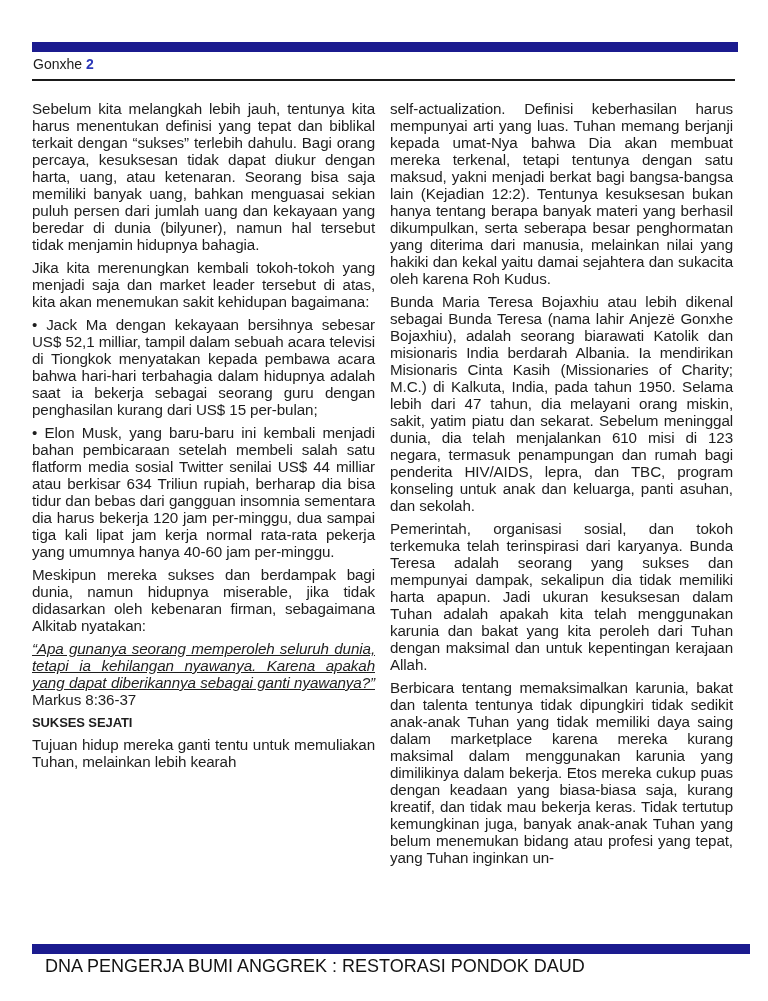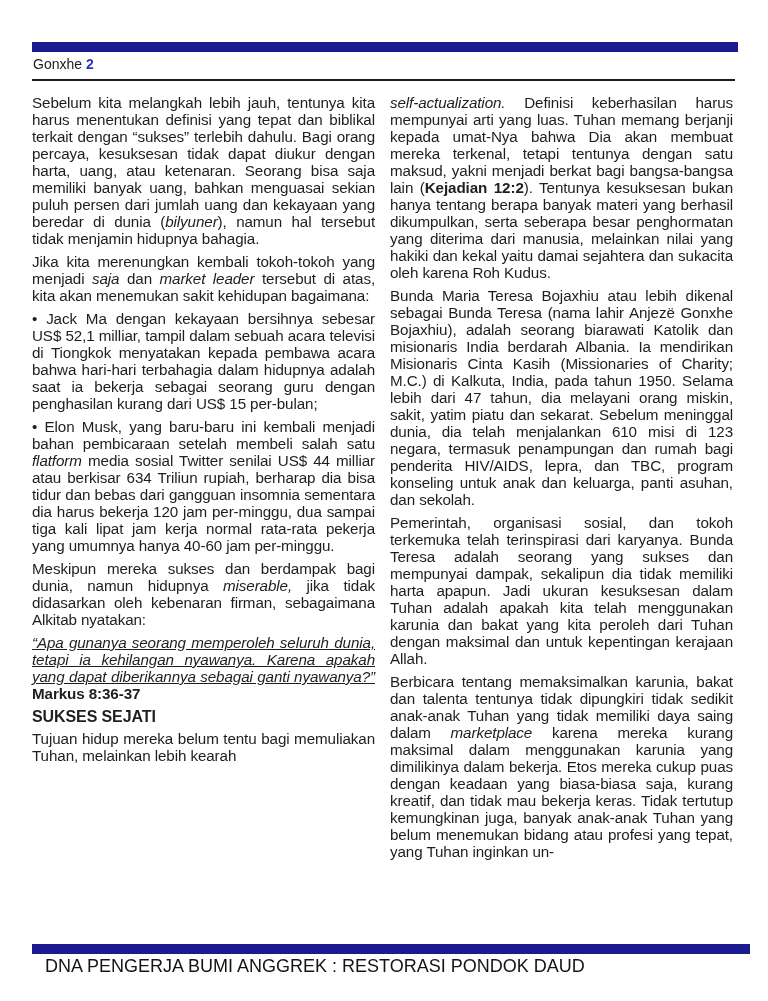--- a/index.html
+++ b/index.html
@@ -28,39 +28,39 @@
   .header-left span { margin-right:6px; }
   .header-left .sep { margin:0 10px; font-size:12px; }
   .page-num { color:#2b38b8; font-weight:bold; margin-left:4px; }
   .header-rule {
     position:absolute; left:32px; top:79px; width:703px;
     border-top:2px solid #1a1a1a; height:0;
   }
 
   
   .columns {
-    position:absolute; left:32px; top:94px; width:701px;
+    position:absolute; left:32px; top:100px; width:701px;
     display:flex; gap:15px;
   }
   .col {
     width:343px;
     text-align:justify;
     font-size:15.2px;
     line-height:17px;
     color:#1e1e1e;
     letter-spacing:-0.1px;
   }
   .para { margin:0 0 6px 0; }
   .para.heading {
-    font-weight:bold; font-size:16px; text-align:left;
+    font-weight:bold; font-size:13px; text-align:left;
     margin:2px 0 5px 0;
   }
   .para.quote .seg-i { font-style:italic;text-decoration:underline; }
-  .seg-i { font-style:italic; }
-  .seg-b { font-weight:bold; font-style:normal; }
+  .seg-i { }
+  .seg-b { font-weight:normal; font-style:normal; }
 
   
   .footer-bar {
     position:absolute; left:32px; top:944px;
     width:718px; height:10px;
     background:#1b1b8f;
   }
   .footer-text {
     position:absolute; left:45px; top:956px;
     font-size:18px; font-weight:normal; color:#141414;
@@ -84,21 +84,21 @@
 
   <div class="columns">
     <div class="col">
         <p class="para para"><span>Sebelum kita melangkah lebih jauh, tentunya kita harus menentukan definisi yang tepat dan biblikal terkait dengan “sukses” terlebih dahulu. Bagi orang percaya, kesuksesan tidak dapat diukur dengan harta, uang, atau ketenaran. Seorang bisa saja memiliki banyak uang, bahkan menguasai sekian puluh persen dari jumlah uang dan kekayaan yang beredar di dunia (</span><span class="seg-i">bilyuner</span><span>), namun hal tersebut tidak menjamin hidupnya bahagia.</span></p>
         <p class="para para"><span>Jika kita merenungkan kembali tokoh-tokoh yang menjadi </span><span class="seg-i">saja</span><span> dan </span><span class="seg-i">market leader</span><span> tersebut di atas, kita akan menemukan sakit kehidupan bagaimana:</span></p>
         <p class="para bullet"><span>• Jack Ma dengan kekayaan bersihnya sebesar US$ 52,1 milliar, tampil dalam sebuah acara televisi di Tiongkok menyatakan kepada pembawa acara bahwa hari-hari terbahagia dalam hidupnya adalah saat ia bekerja sebagai seorang guru dengan penghasilan kurang dari US$ 15 per-bulan;</span></p>
         <p class="para bullet"><span>• Elon Musk, yang baru-baru ini kembali menjadi bahan pembicaraan setelah membeli salah satu </span><span class="seg-i">flatform</span><span> media sosial Twitter senilai US$ 44 milliar atau berkisar 634 Triliun rupiah, berharap dia bisa tidur dan bebas dari gangguan insomnia sementara dia harus bekerja 120 jam per-minggu, dua sampai tiga kali lipat jam kerja normal rata-rata pekerja yang umumnya hanya 40-60 jam per-minggu.</span></p>
         <p class="para para"><span>Meskipun mereka sukses dan berdampak bagi dunia, namun hidupnya </span><span class="seg-i">miserable,</span><span> jika tidak didasarkan oleh kebenaran firman, sebagaimana Alkitab nyatakan:</span></p>
         <p class="para quote"><span class="seg-i">“Apa gunanya seorang memperoleh seluruh dunia, tetapi ia kehilangan nyawanya. Karena apakah yang dapat diberikannya sebagai ganti nyawanya?” </span><span class="seg-b">Markus 8:36-37</span></p>
         <p class="para heading"><span>SUKSES SEJATI</span></p>
-        <p class="para para"><span>Tujuan hidup mereka belum tentu bagi memuliakan Tuhan, melainkan lebih kearah</span></p>
+        <p class="para para"><span>Tujuan hidup mereka ganti tentu untuk memuliakan Tuhan, melainkan lebih kearah</span></p>
       </div>
     <div class="col">
         <p class="para para"><span class="seg-i">self-actualization.</span><span> Definisi keberhasilan harus mempunyai arti yang luas. Tuhan memang berjanji kepada umat-Nya bahwa Dia akan membuat mereka terkenal, tetapi tentunya dengan satu maksud, yakni menjadi berkat bagi bangsa-bangsa lain (</span><span class="seg-b">Kejadian 12:2</span><span>). Tentunya kesuksesan bukan hanya tentang berapa banyak materi yang berhasil dikumpulkan, serta seberapa besar penghormatan yang diterima dari manusia, melainkan nilai yang hakiki dan kekal yaitu damai sejahtera dan sukacita oleh karena Roh Kudus.</span></p>
         <p class="para para"><span>Bunda Maria Teresa Bojaxhiu atau lebih dikenal sebagai Bunda Teresa (nama lahir Anjezë Gonxhe Bojaxhiu), adalah seorang biarawati Katolik dan misionaris India berdarah Albania. Ia mendirikan Misionaris Cinta Kasih (Missionaries of Charity; M.C.) di Kalkuta, India, pada tahun 1950. Selama lebih dari 47 tahun, dia melayani orang miskin, sakit, yatim piatu dan sekarat. Sebelum meninggal dunia, dia telah menjalankan 610 misi di 123 negara, termasuk penampungan dan rumah bagi penderita HIV/AIDS, lepra, dan TBC, program konseling untuk anak dan keluarga, panti asuhan, dan sekolah.</span></p>
         <p class="para para"><span>Pemerintah, organisasi sosial, dan tokoh terkemuka telah terinspirasi dari karyanya. Bunda Teresa adalah seorang yang sukses dan mempunyai dampak, sekalipun dia tidak memiliki harta apapun. Jadi ukuran kesuksesan dalam Tuhan adalah apakah kita telah menggunakan karunia dan bakat yang kita peroleh dari Tuhan dengan maksimal dan untuk kepentingan kerajaan Allah.</span></p>
         <p class="para para"><span>Berbicara tentang memaksimalkan karunia, bakat dan talenta tentunya tidak dipungkiri tidak sedikit anak-anak Tuhan yang tidak memiliki daya saing dalam </span><span class="seg-i">marketplace</span><span> karena mereka kurang maksimal dalam menggunakan karunia yang dimilikinya dalam bekerja. Etos mereka cukup puas dengan keadaan yang biasa-biasa saja, kurang kreatif, dan tidak mau bekerja keras. Tidak tertutup kemungkinan juga, banyak anak-anak Tuhan yang belum menemukan bidang atau profesi yang tepat, yang Tuhan inginkan un-</span></p>
       </div>
   </div>
 
   <div class="footer-bar navy" style="background: rgb(27, 27, 143);"></div>

